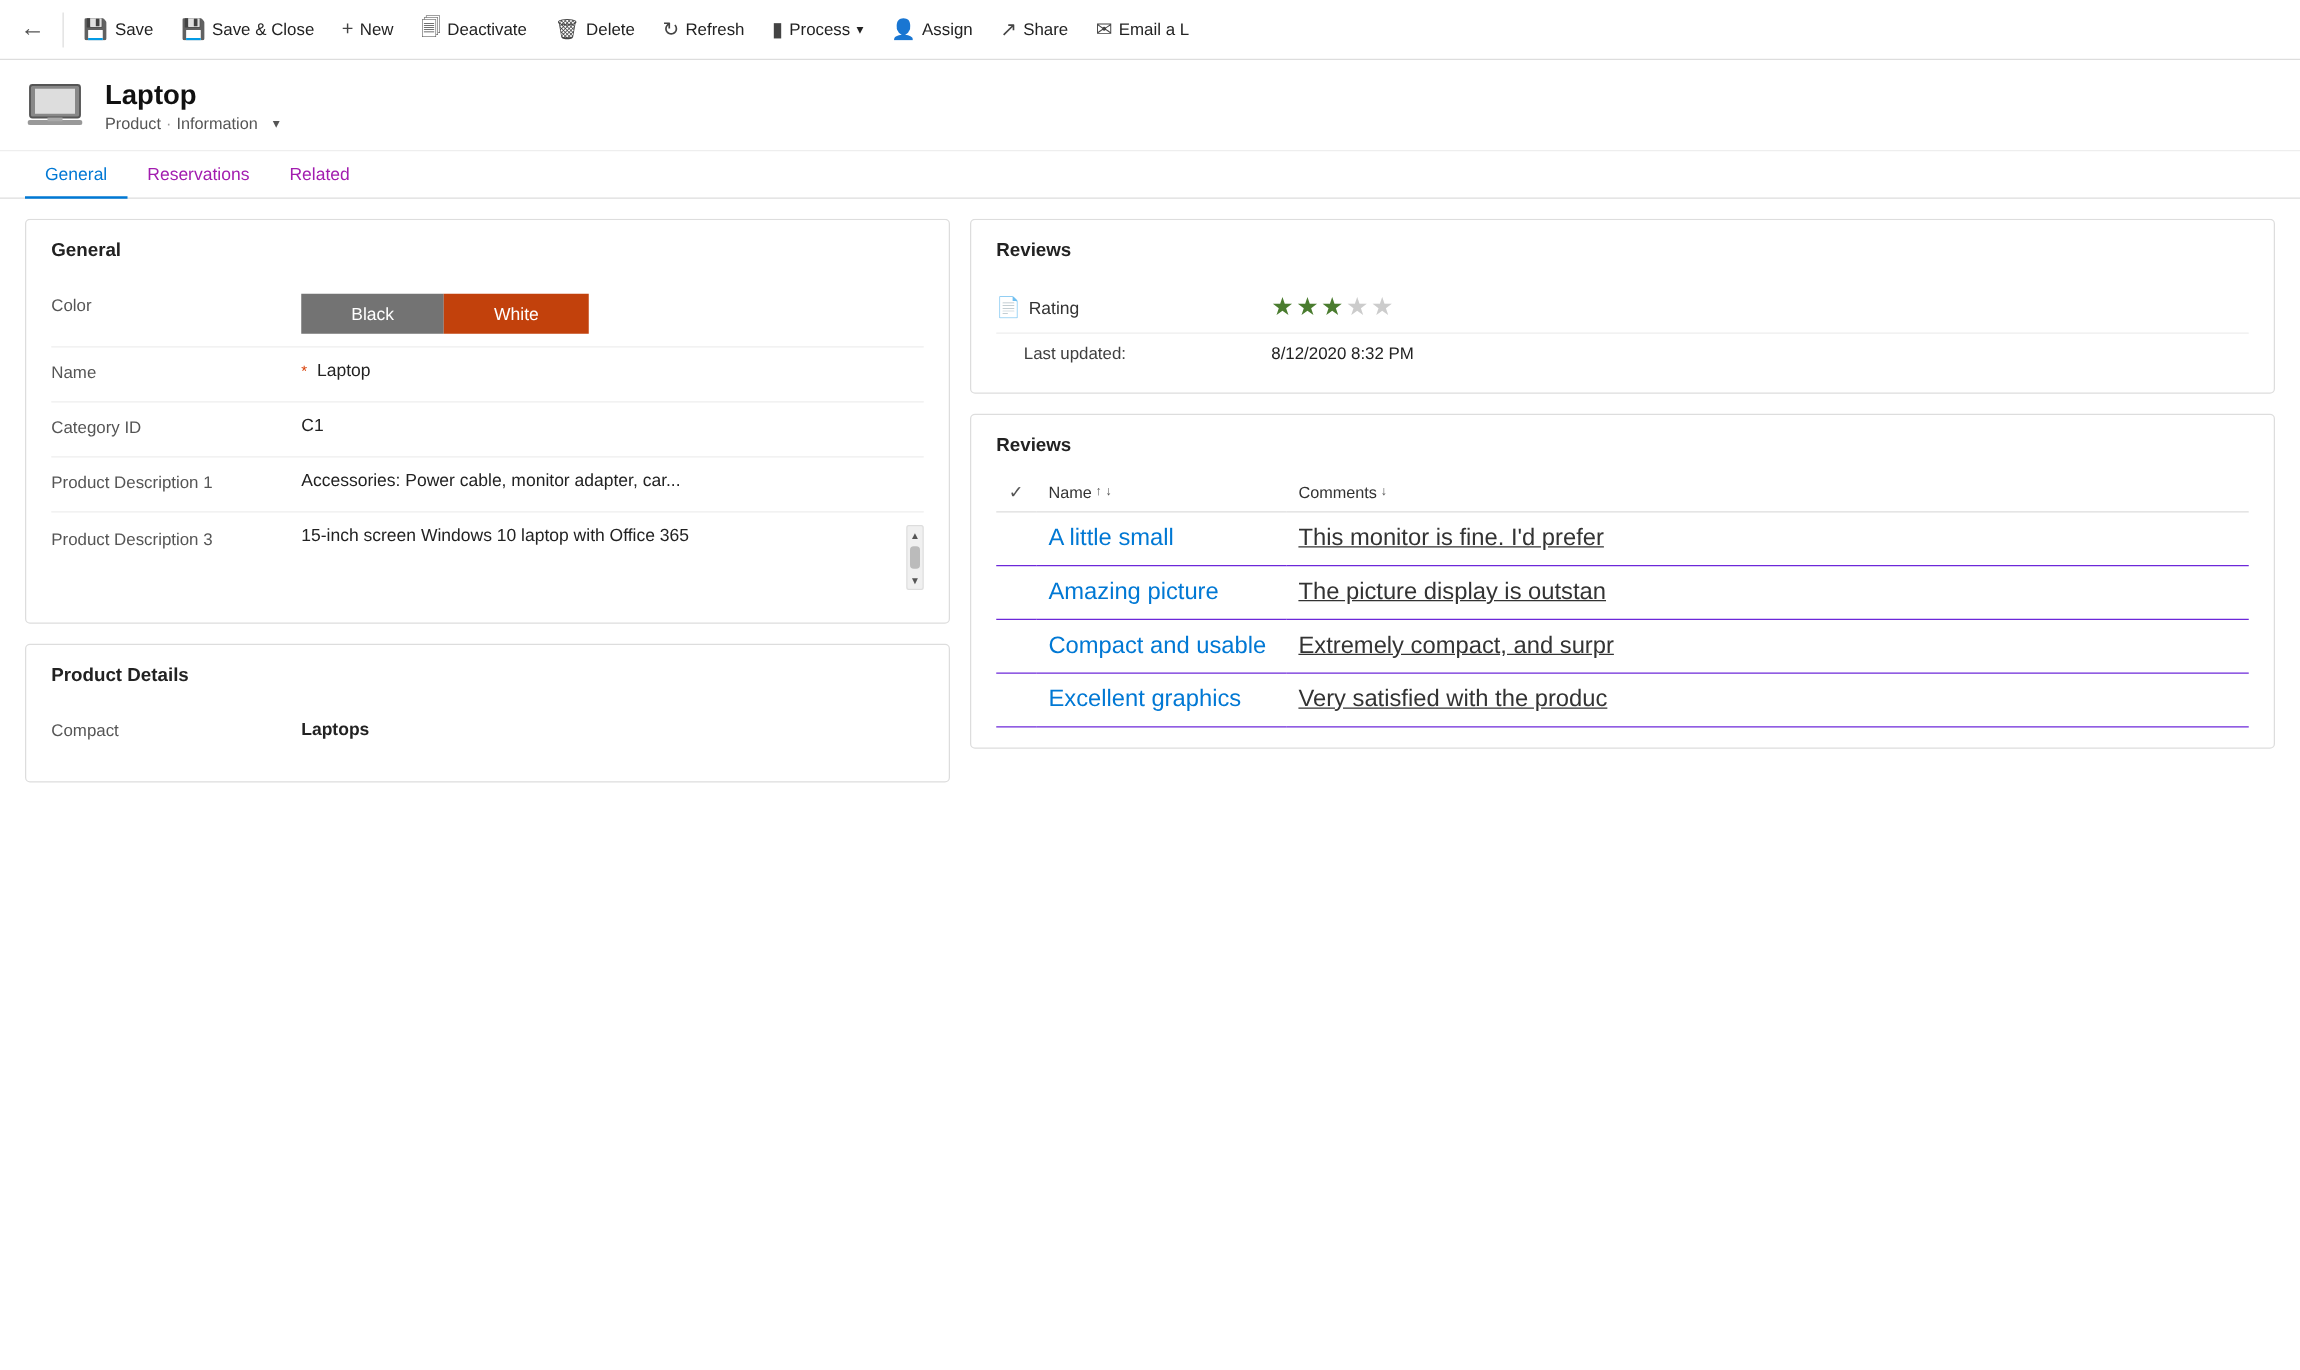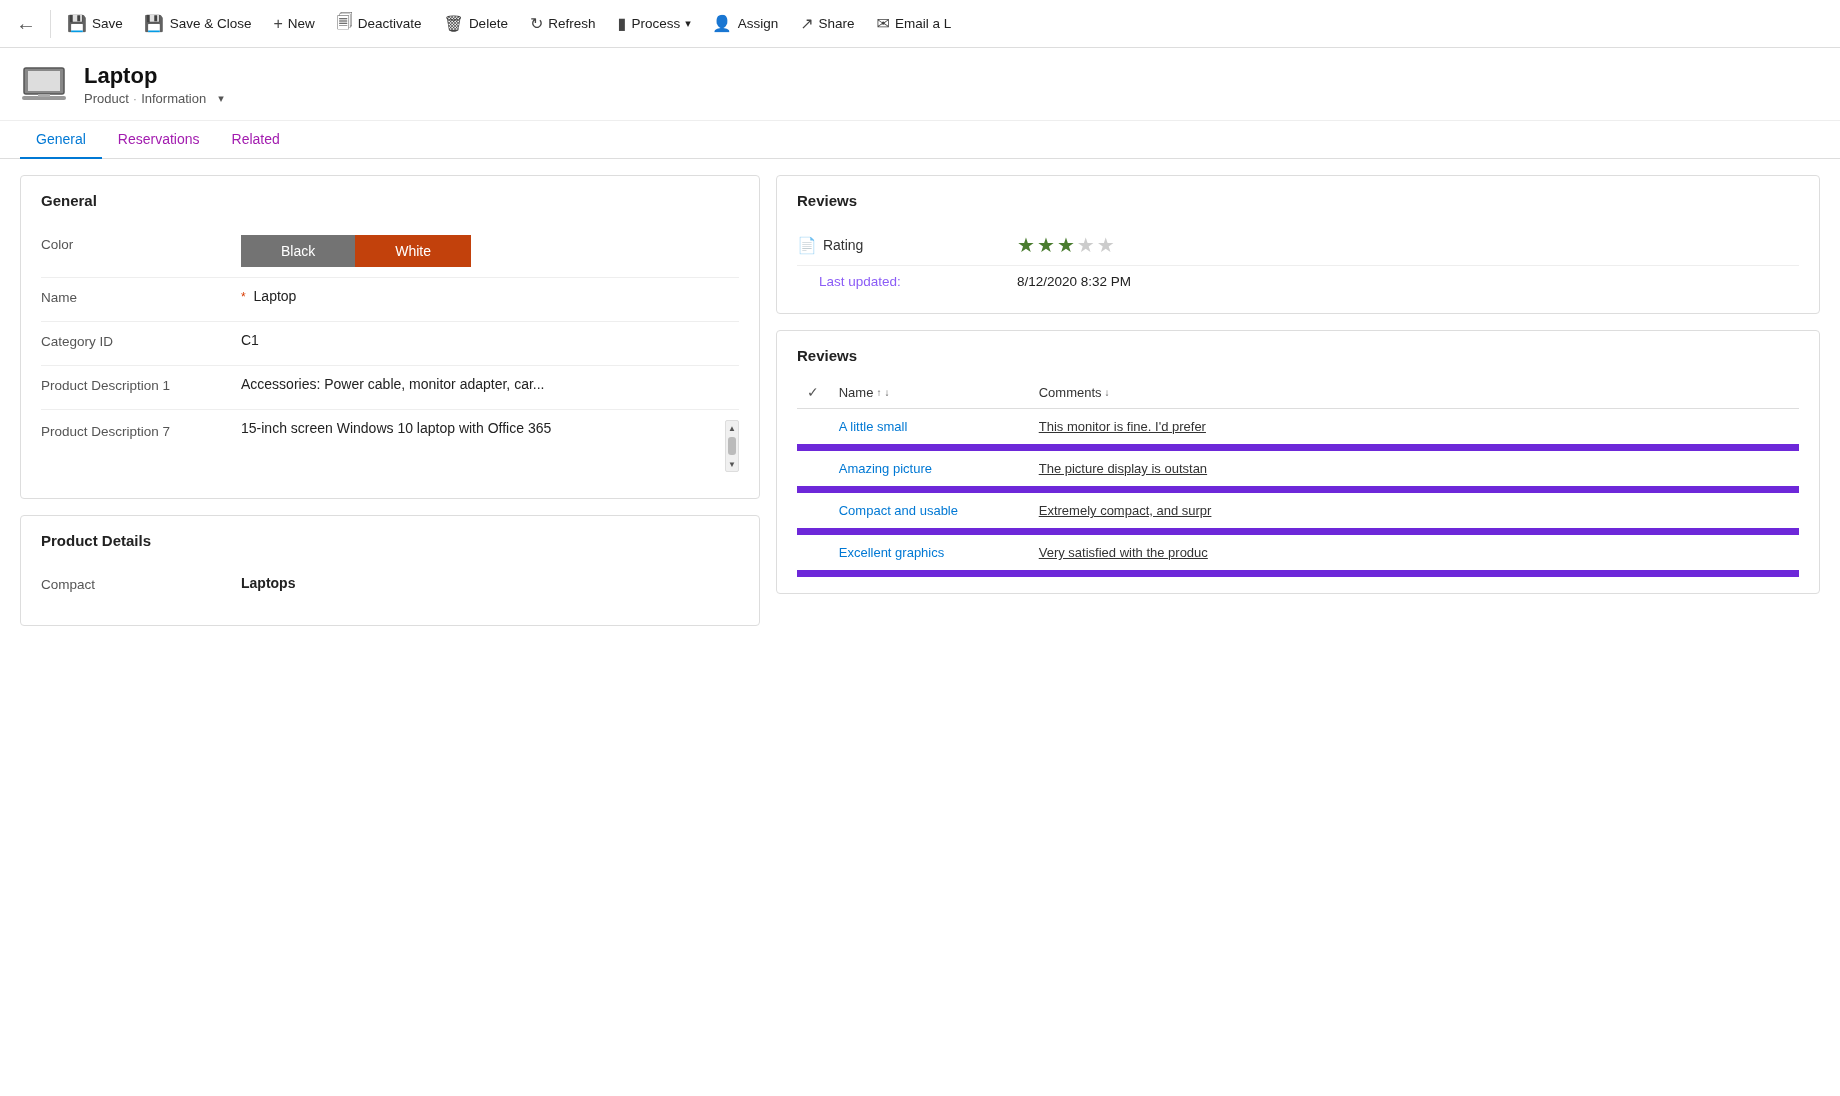--- a/index.html
+++ b/index.html
@@ -193,22 +193,22 @@
     .reviews-table th {
       text-align: left;
       padding: 8px 10px;
       font-weight: 500;
       font-size: 13px;
       color: #333;
       border-bottom: 1px solid #ddd;
     }
     .reviews-table td {
       padding: 10px 10px;
-      font-size: 13px;
-      border-bottom: 7px solid #6d28d9;
+      font-size: 19px;
+      border-bottom: 1px solid #6d28d9;
       overflow: hidden;
       white-space: nowrap;
       max-width: 0;
     }
     .reviews-table td.name-col { max-width: 200px; width: 200px; }
     .reviews-table td.comment-col { max-width: 300px; text-decoration: underline; }
     .review-link { color: #0078d4; text-decoration: none; cursor: pointer; }
     .th-sort { display: flex; align-items: center; gap: 3px; }
     .sort-icon { font-size: 10px; color: #555; cursor: pointer; }
     .check-col { width: 30px; }
@@ -230,21 +230,21 @@
       width: 220px;
     }
     .rating-icon { font-size: 16px; color: #555; }
 
     
     .last-updated-row {
       display: flex;
       align-items: center;
       padding: 8px 0;
     }
-    .last-updated-label { width: 220px; color: #8b5cf6; font-size: 13.5px; padding-left: 22px; }
+    .last-updated-label { width: 220px; color: #404040; font-size: 13.5px; padding-left: 22px; }
     .last-updated-value { font-size: 13.5px; color: #222; font-weight: 500; }
   </style>
 </head>
 <body>
 
 <div class="toolbar">
   <button class="toolbar-btn back-btn">
     <span>←</span>
   </button>
   <div class="toolbar-divider"></div>
@@ -350,21 +350,21 @@
         <div class="field-label">Category ID</div>
         <div class="field-value">C1</div>
       </div>
 
       <div class="field-row">
         <div class="field-label">Product Description 1</div>
         <div class="field-value">Accessories: Power cable, monitor adapter, car...</div>
       </div>
 
       <div class="field-row" style="align-items: stretch;">
-        <div class="field-label" style="padding-top:4px;">Product Description 7</div>
+        <div class="field-label" style="padding-top:4px;">Product Description 3</div>
         <div class="field-value" style="display:flex; align-items:flex-start; gap:4px;justify-content:space-between;">
           <div style="flex:1; overflow:hidden; max-height:52px;">
             <span>15-inch screen Windows 10 laptop with Office 365</span>
           </div>
           <div class="scrollbar-track" style="flex-shrink:0;">
             <div class="scrollbar-arrow">▲</div>
             <div style="flex:1; display:flex; align-items:flex-start; padding:2px 3px;">
               <div style="width:8px; height:18px; background:#bbb; border-radius:3px; margin:0 auto;"></div>
             </div>
             <div class="scrollbar-arrow">▼</div>

